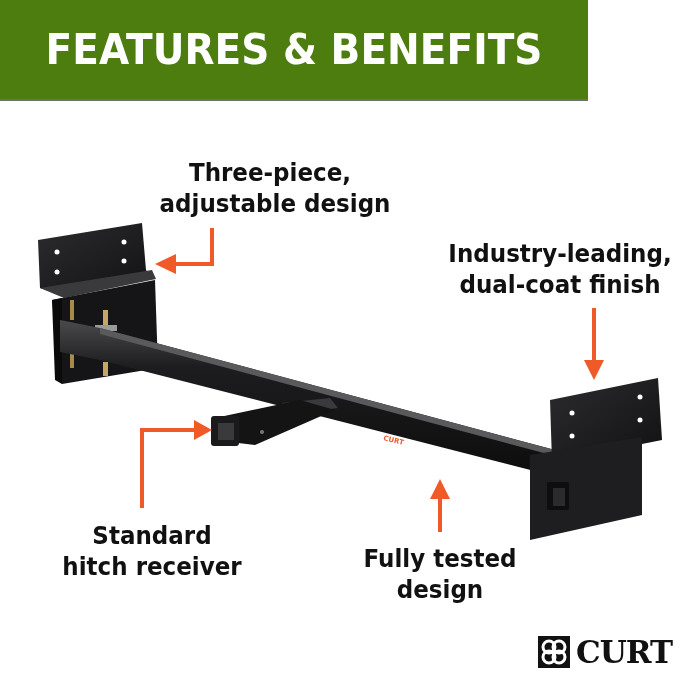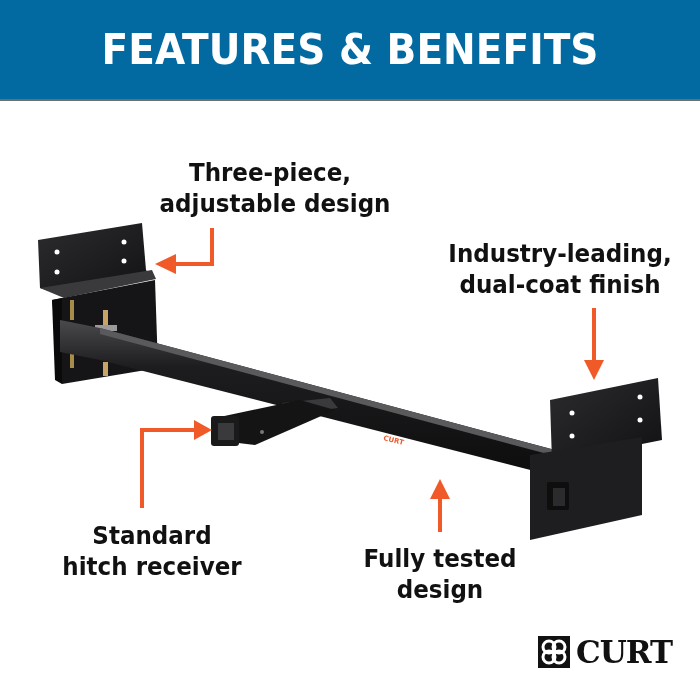--- a/index.html
+++ b/index.html
@@ -1,18 +1,18 @@
 <!DOCTYPE html>
 <html><head>
 <meta charset="utf-8">
 <style>
   html, body { margin:0; padding:0; }
   body { width:700px; height:700px; background:#ffffff; position:relative; overflow:hidden;
          font-family:"DejaVu Sans", "Liberation Sans", sans-serif; }
-  .banner { position:absolute; left:0; top:0; width:700px; height:99px; background:#0369a1;
+  .banner { position:absolute; left:0; top:0; width:588px; height:99px; background:#4d7c0f;
             border-bottom:2px solid #6e6e6e;text-decoration:underline; }
   .banner-title { position:absolute; left:0; right:0; top:25px; text-align:center; color:#fff;
                   font-weight:bold; font-size:42px; letter-spacing:0px; line-height:50px;
                   transform:scaleX(0.93); }
   .callout { position:absolute; color:#111; font-weight:bold; font-size:25px; line-height:31px;
              text-align:center; transform:scaleX(0.92); }
   .callout span { display:block; white-space:nowrap; }
   svg.art { position:absolute; left:0; top:0; }
   .logo { position:absolute; left:538px; top:636px; width:130px; height:34px; }
   .logo-word { position:absolute; left:38px; top:-3px; font-family:"DejaVu Serif", serif;

